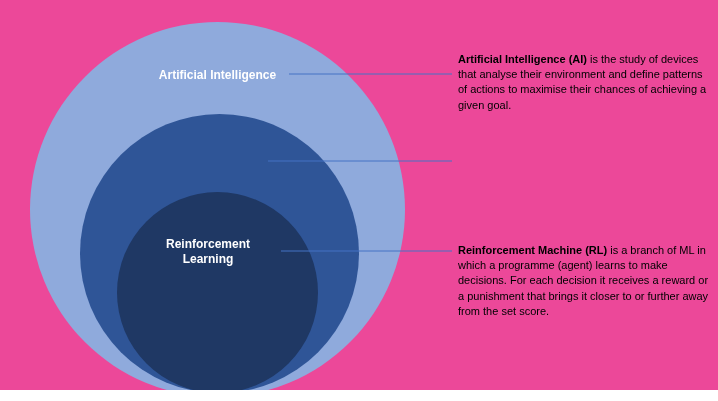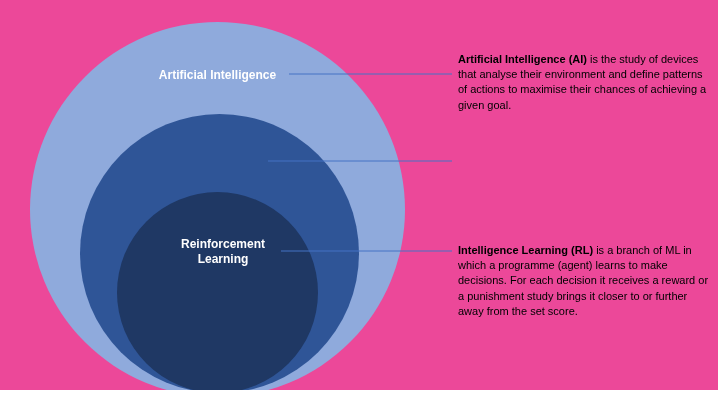--- a/index.html
+++ b/index.html
@@ -26,21 +26,21 @@
   .circle-label {
     position: absolute;
     color: #ffffff;
     font-weight: bold;
     font-size: 12px;
     text-align: center;
     line-height: 1.25;
   }
   .label-ai { left: 30px;  top: 68px;  width: 375px; }
   .label-ml { left: 80px;  top: 153px; width: 279px; }
-  .label-rl { left: 163px; top: 237px; width: 120px; }
+  .label-rl { left: 148px; top: 237px; width: 120px; }
 
   .connectors {
     position: absolute;
     left: 0;
     top: 0;
     width: 718px;
     height: 401px;
     pointer-events: none;
   }
 
@@ -79,16 +79,16 @@
     <line x1="268" y1="161" x2="452" y2="161" stroke="#4472C4" stroke-width="1"></line>
     <line x1="281" y1="251" x2="452" y2="251" stroke="#4472C4" stroke-width="1"></line>
   </svg>
 
   <div class="annotation annotation-1">
     <span class="bold">Artificial Intelligence (AI)</span><span> is the study of devices that analyse their environment and define patterns of actions to maximise their chances of achieving a given goal.</span>
   </div>
 
 
   <div class="annotation annotation-3">
-    <span class="bold">Intelligence Learning (RL)</span><span> is a branch of ML in which a programme (agent) learns to make decisions. For each decision it receives a reward or a punishment study brings it closer to or further away from the set score.</span>
+    <span class="bold">Reinforcement Machine (RL)</span><span> is a branch of ML in which a programme (agent) learns to make decisions. For each decision it receives a reward or a punishment that brings it closer to or further away from the set score.</span>
   </div>
 
 </div>
 
 </body></html>

